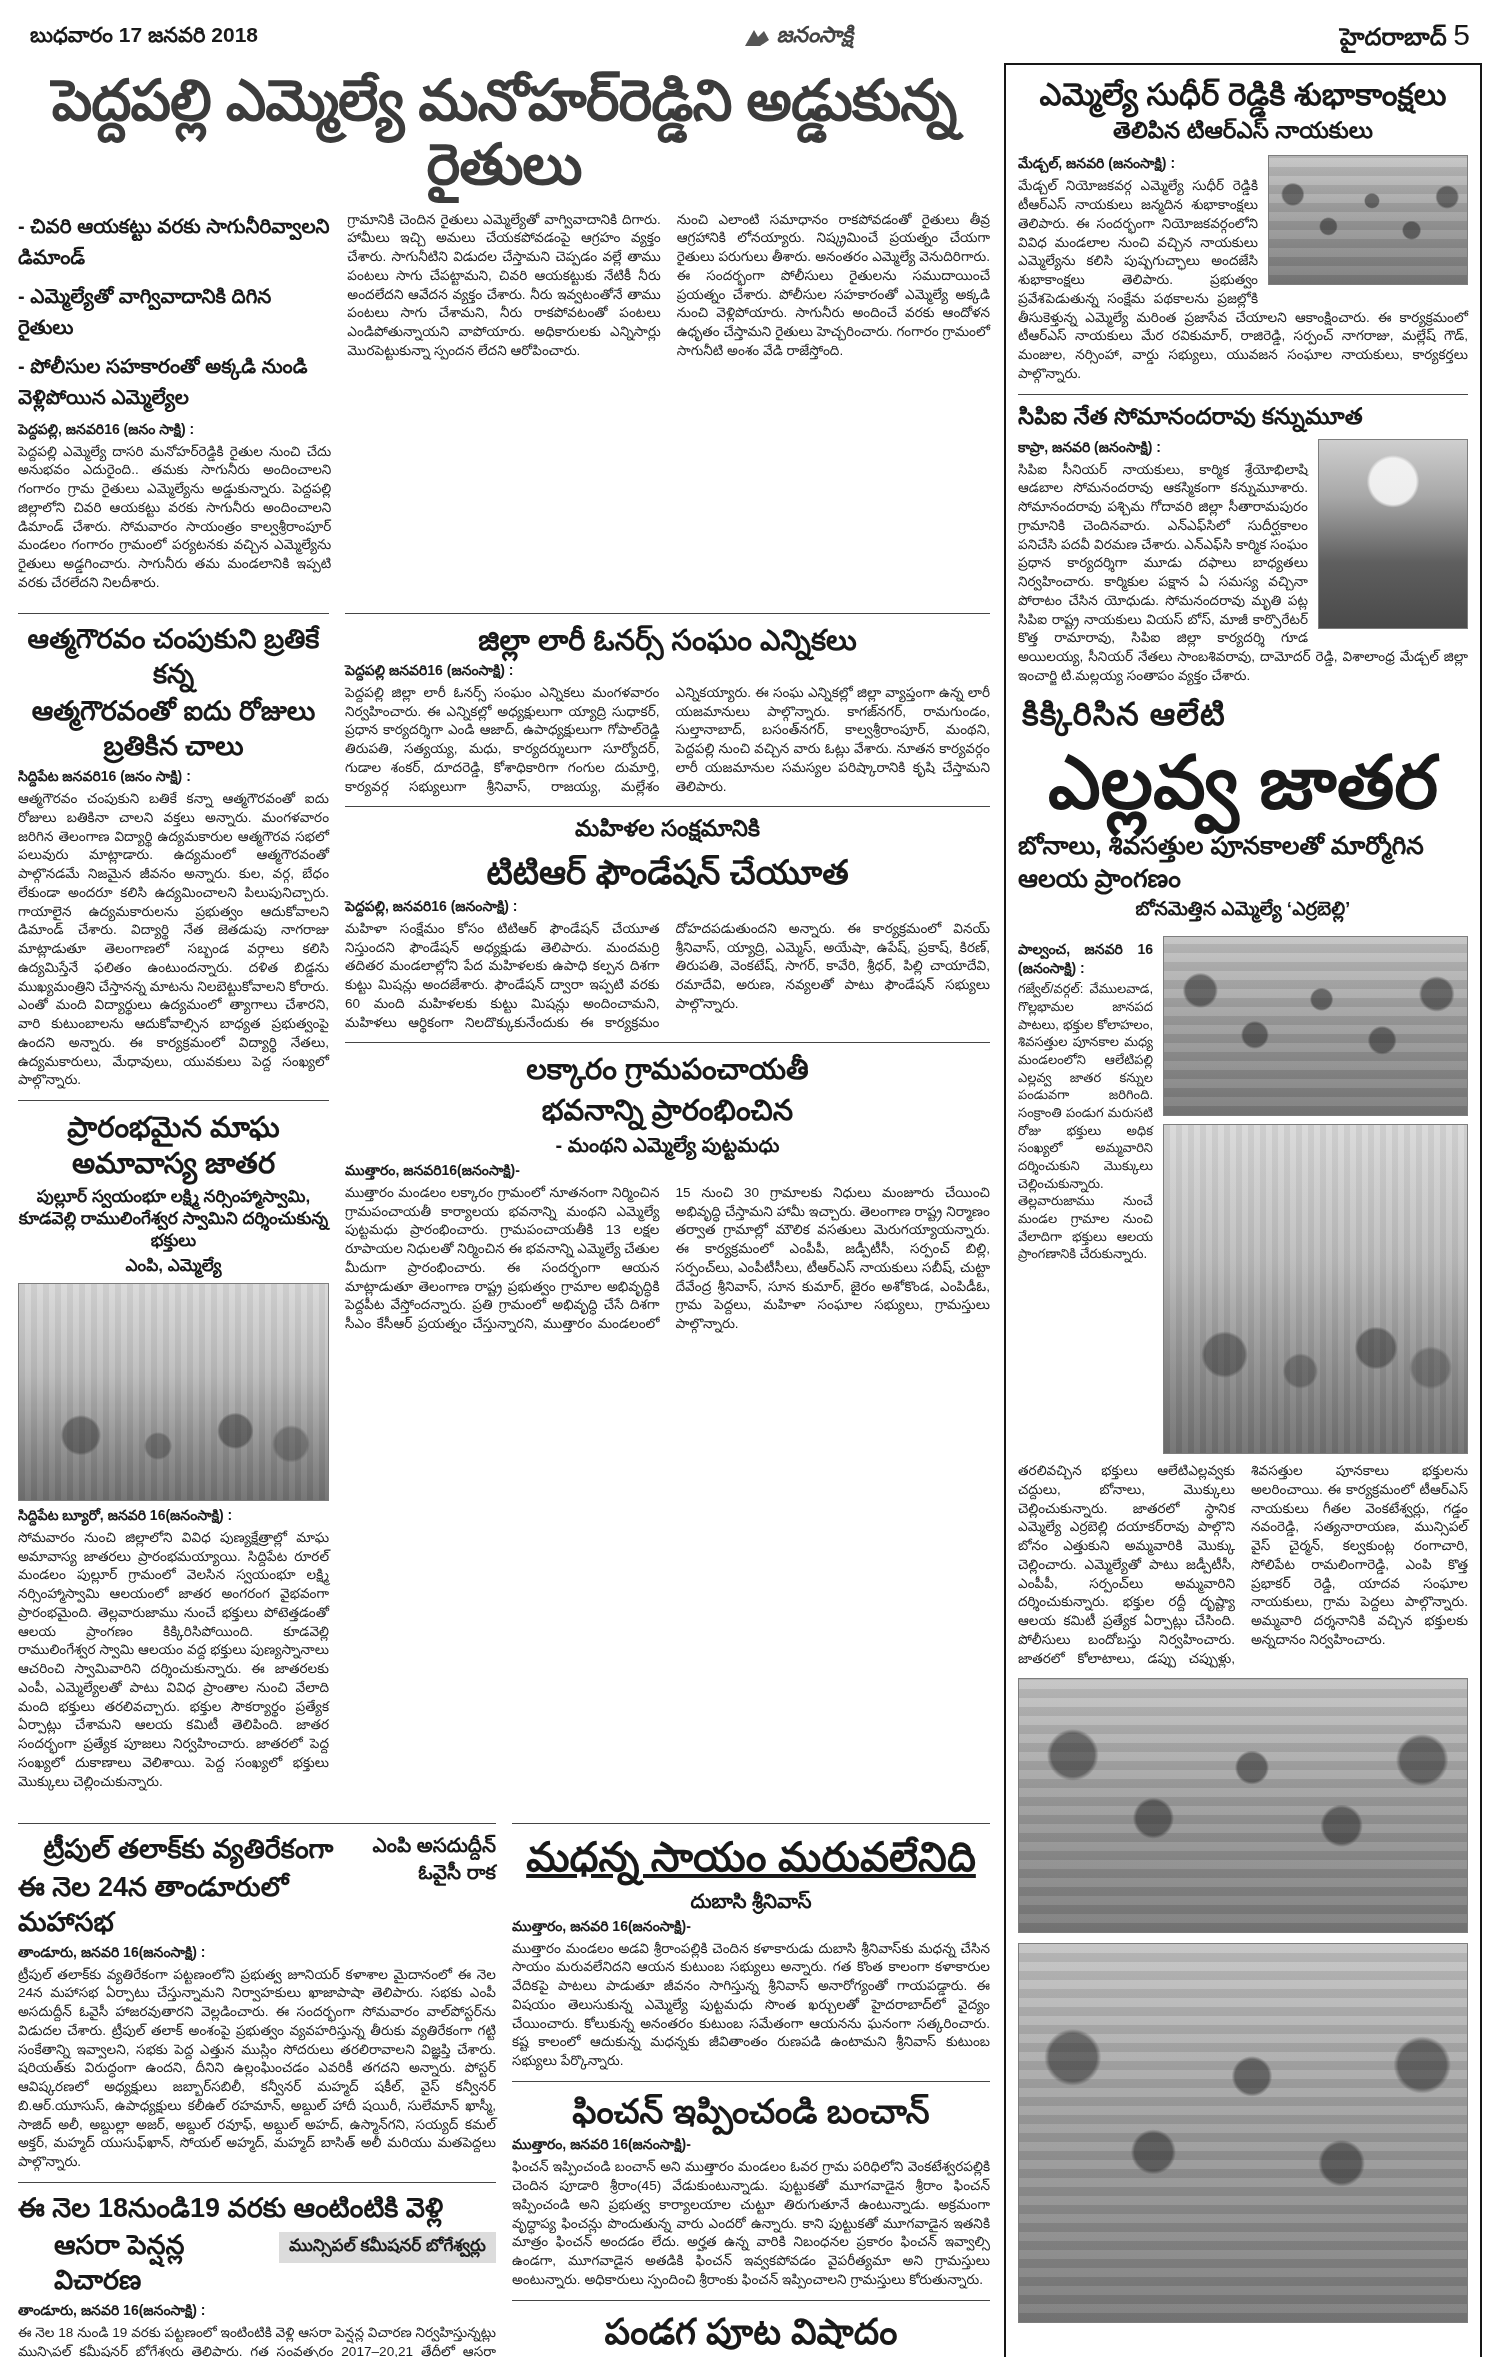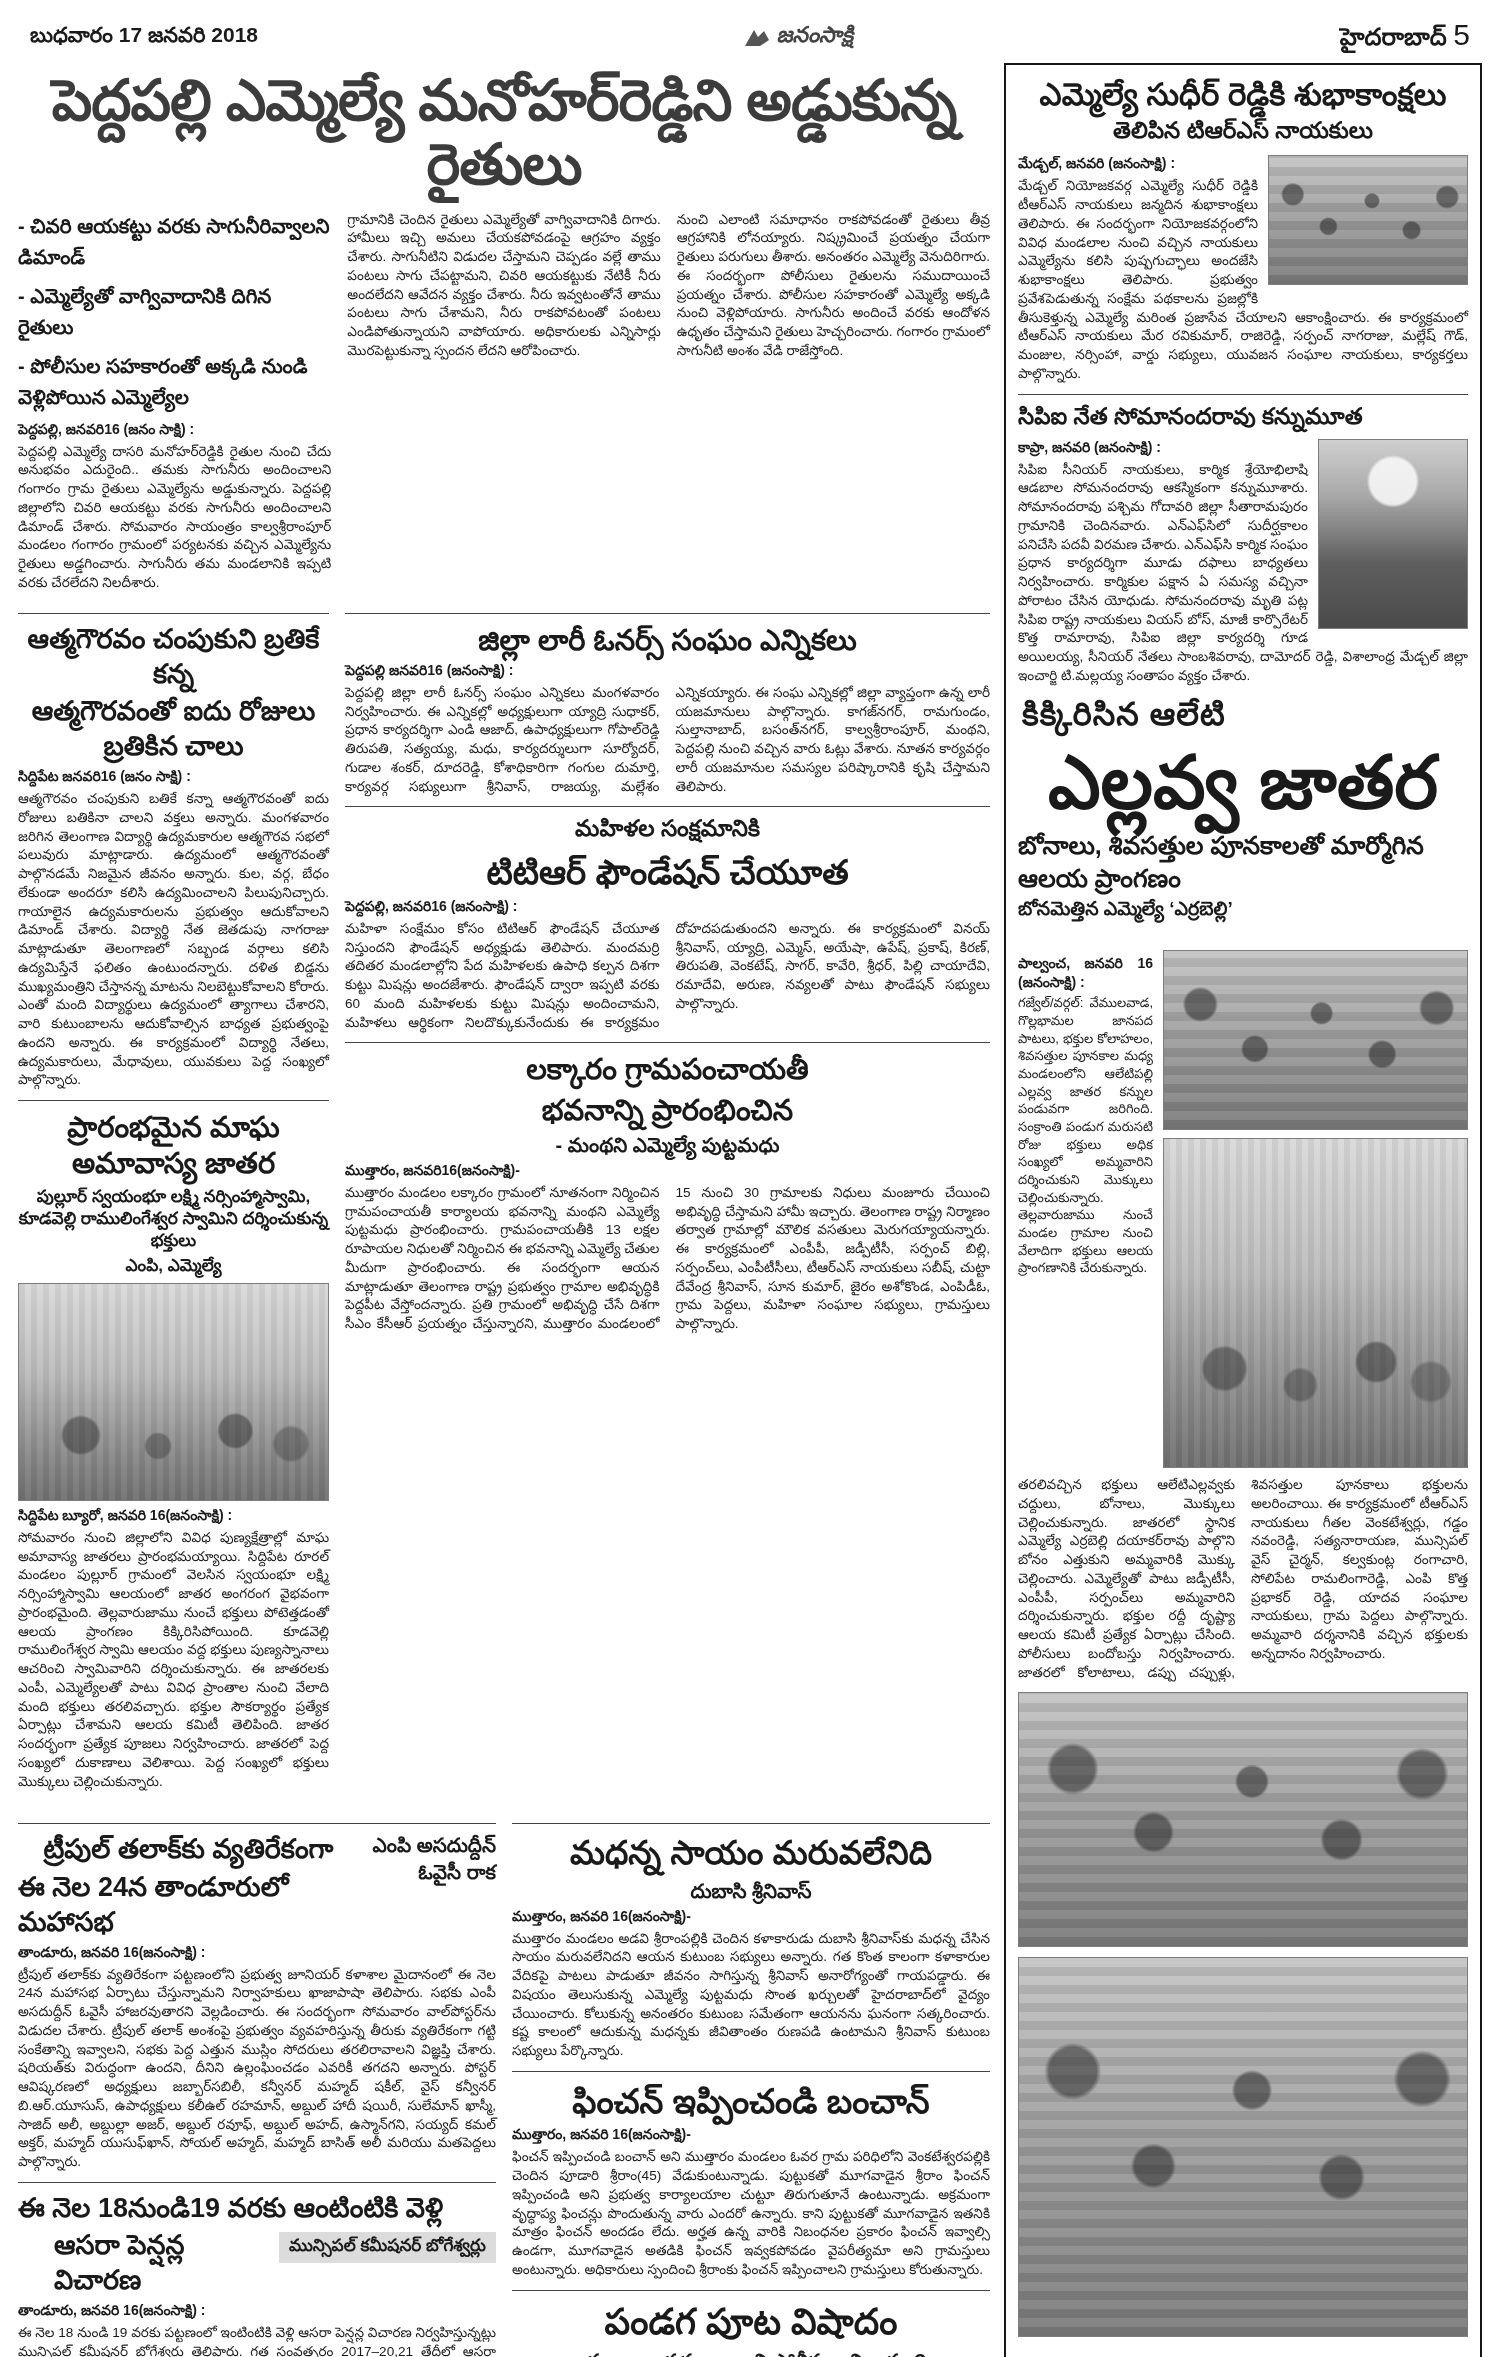--- a/index.html
+++ b/index.html
@@ -70,21 +70,21 @@
   .row3{display:flex;gap:16px;margin-top:12px;}
   .row3 > div{flex:1;min-width:0;}
   .story{margin-bottom:10px;}
   
   .rb-h1{font-size:31px;font-weight:bold;text-align:center;line-height:1.3;}
   .rb-h1-sub{font-size:23px;font-weight:bold;text-align:center;margin:2px 0 6px 0;}
   .rb-obit-h{font-size:23px;font-weight:bold;text-align:left;margin:4px 0;}
   .rb-kicker{font-size:32px;font-weight:bold;margin:10px 0 0 4px;letter-spacing:1px;}
   .rb-giant{font-size:74px;font-weight:900;text-align:center;line-height:1.05;margin:4px 0 8px 0;}
   .rb-sub1{font-size:25px;font-weight:bold;text-align:left;line-height:1.3;}
-  .rb-sub2{font-size:19px;font-weight:bold;text-align:left;margin:4px 0 26px 0;}
+  .rb-sub2{font-size:19px;font-weight:bold;text-align:center;margin:4px 0 12px 0;}
   .rb-jatara-row{display:flex;gap:10px;margin-top:4px;}
   .rb-jatara-text{width:30%;flex:none;font-size:13px;line-height:1.36;text-align:justify;}
   .rb-jatara-photos{flex:1;display:flex;flex-direction:column;gap:8px;}
   .float-photo{float:right;margin:0 0 6px 10px;}
   .clearfix::after{content:"";display:block;clear:both;}
 </style>
 </head>
 <body>
 
 <div class="page">
@@ -197,21 +197,21 @@
             <div class="h2a" style="text-align:left;margin-left:36px;">ఆసరా పెన్షన్ల విచారణ</div>
             <div class="dateline">తాండూరు, జనవరి 16(జనంసాక్షి) :</div>
             <div class="body-txt">ఈ నెల 18 నుండి 19 వరకు పట్టణంలో ఇంటింటికి వెళ్లి ఆసరా పెన్షన్ల విచారణ నిర్వహిస్తున్నట్లు మున్సిపల్ కమీషనర్ బోగేశ్వర్లు తెలిపారు. గత సంవత్సరం 2017–20,21 తేదీల్లో ఆసరా పెన్షన్ల కోసం దరఖాస్తు చేసుకున్న లబ్ధిదారుల వివరాలను సిబ్బంది క్షేత్రస్థాయిలో పరిశీలిస్తారని వెల్లడించారు. లబ్ధిదారులు తమ ఇంటి వద్దే ఉండాలని, లేని పక్షంలో అర్హత ఉన్నా ఆసరా పెన్షన్ జాబితా నుండి తొలగించబడునని వివరించారు. వృద్ధాప్య, వితంతు, దివ్యాంగ పెన్షన్ల దరఖాస్తులన్నింటిని పరిశీలించిన అనంతరం అర్హుల జాబితాను ప్రకటిస్తామని తెలిపారు.</div>
           </div>
 
         </div>
 
         <div>
           <div class="rule"></div>
           <div class="story">
-            <div class="h2b" style="font-size:33px;">మధన్న సాయం మరువలేనిది</div>
+            <div class="h2b" style="font-size:41px;text-decoration:underline;">మధన్న సాయం మరువలేనిది</div>
             <div class="subhead" style="font-size:20px;">దుబాసి శ్రీనివాస్</div>
             <div class="dateline">ముత్తారం, జనవరి 16(జనంసాక్షి)-</div>
             <div class="body-txt">ముత్తారం మండలం అడవి శ్రీరాంపల్లికి చెందిన కళాకారుడు దుబాసి శ్రీనివాస్‌కు మధన్న చేసిన సాయం మరువలేనిదని ఆయన కుటుంబ సభ్యులు అన్నారు. గత కొంత కాలంగా కళాకారుల వేదికపై పాటలు పాడుతూ జీవనం సాగిస్తున్న శ్రీనివాస్ అనారోగ్యంతో గాయపడ్డారు. ఈ విషయం తెలుసుకున్న ఎమ్మెల్యే పుట్టమధు సొంత ఖర్చులతో హైదరాబాద్‌లో వైద్యం చేయించారు. కోలుకున్న అనంతరం కుటుంబ సమేతంగా ఆయనను ఘనంగా సత్కరించారు. కష్ట కాలంలో ఆదుకున్న మధన్నకు జీవితాంతం రుణపడి ఉంటామని శ్రీనివాస్ కుటుంబ సభ్యులు పేర్కొన్నారు.</div>
           </div>
 
           <div class="rule"></div>
           <div class="story">
             <div class="h2b" style="font-size:34px;">ఫించన్ ఇప్పించండి బంచాన్</div>
             <div class="dateline">ముత్తారం, జనవరి 16(జనంసాక్షి)-</div>
             <div class="body-txt">ఫించన్ ఇప్పించండి బంచాన్ అని ముత్తారం మండలం ఓవర గ్రామ పరిధిలోని వెంకటేశ్వరపల్లికి చెందిన పూడారి శ్రీరాం(45) వేడుకుంటున్నాడు. పుట్టుకతో మూగవాడైన శ్రీరాం ఫించన్ ఇప్పించండి అని ప్రభుత్వ కార్యాలయాల చుట్టూ తిరుగుతూనే ఉంటున్నాడు. అక్రమంగా వృద్ధాప్య ఫించన్లు పొందుతున్న వారు ఎందరో ఉన్నారు. కాని పుట్టుకతో మూగవాడైన ఇతనికి మాత్రం ఫించన్ అందడం లేదు. అర్హత ఉన్న వారికి నిబంధనల ప్రకారం ఫించన్ ఇవ్వాల్సి ఉండగా, మూగవాడైన అతడికి ఫించన్ ఇవ్వకపోవడం వైపరీత్యమా అని గ్రామస్తులు అంటున్నారు. అధికారులు స్పందించి శ్రీరాంకు ఫించన్ ఇప్పించాలని గ్రామస్తులు కోరుతున్నారు.</div>

